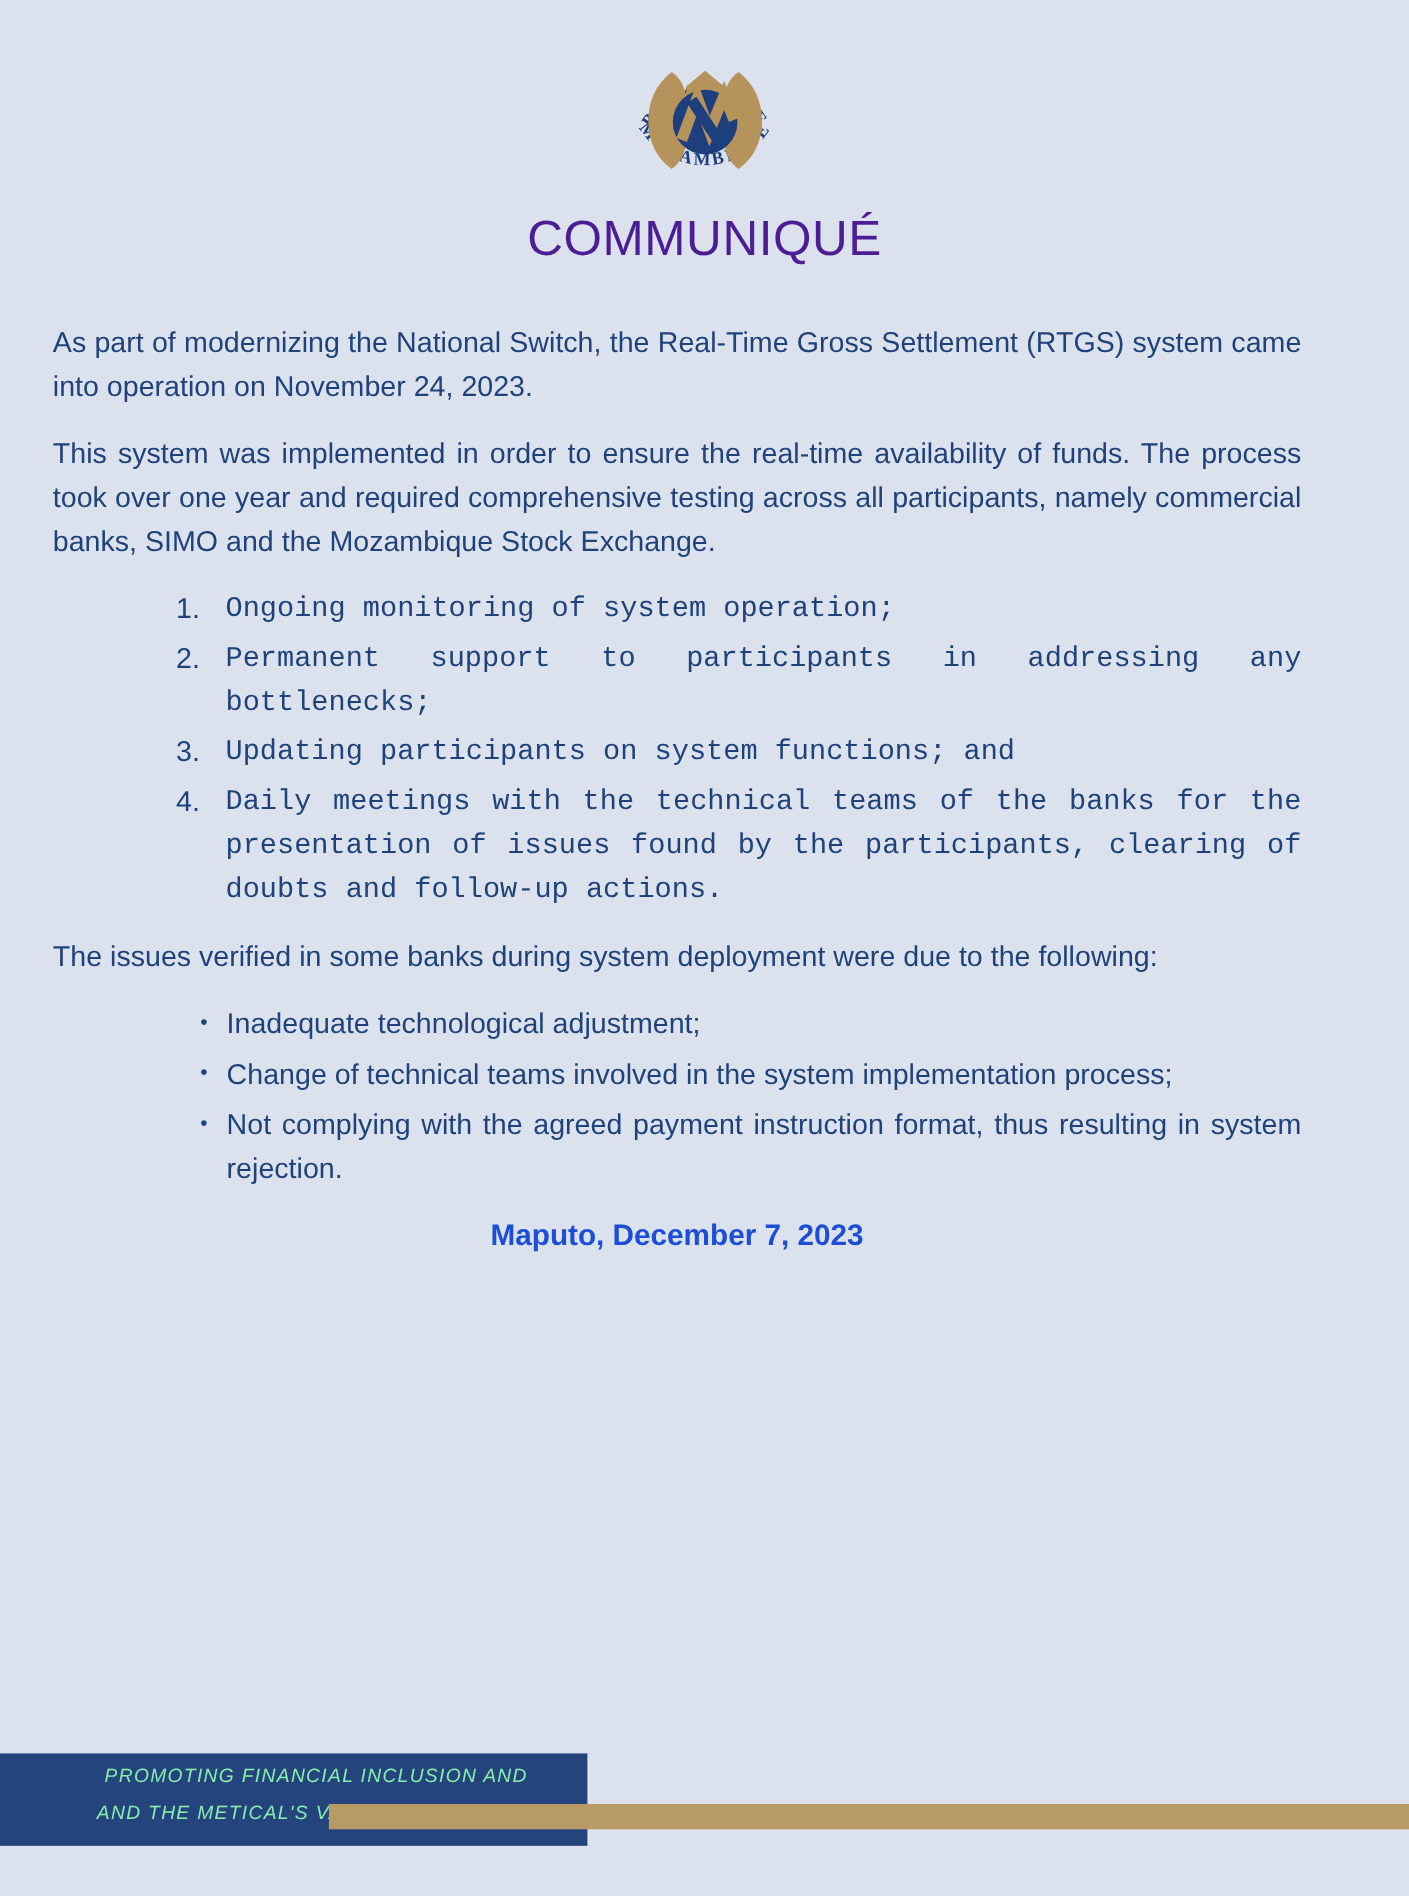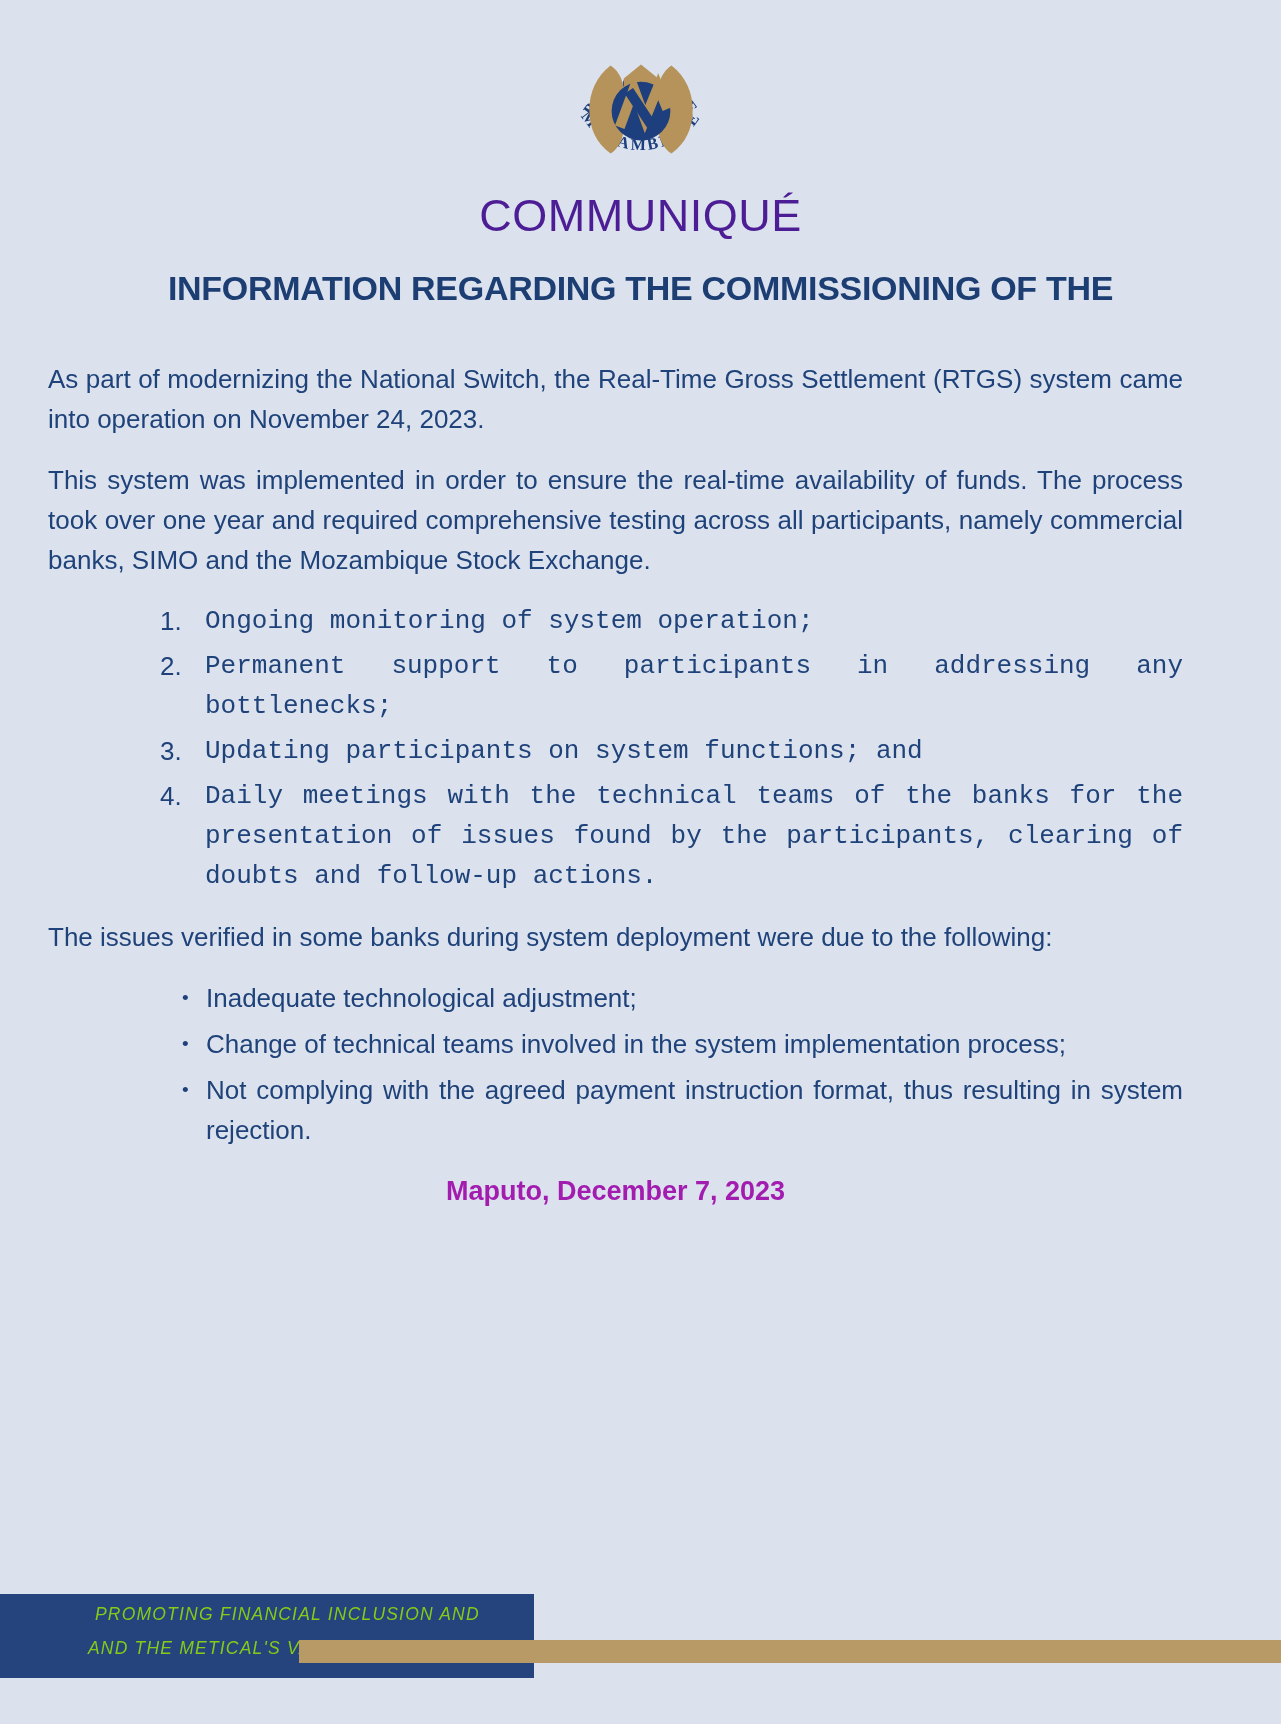--- a/index.html
+++ b/index.html
@@ -54,34 +54,34 @@
   .numtext { flex: 1; text-align: justify; font-family: Liberation Mono, monospace; }
   .bullist { margin: 0 0 21px; padding-left: 134px; }
   .bulrow { display: flex; margin-bottom: 6px; }
   .bullet { flex: none; width: 24px; font-size: 19px; }
   .bultext { flex: 1; text-align: justify; }
   .dateline {
     margin-top: 36px;
     text-align: center;
     font-weight: 700;
     font-size: 27px;
-    color: #a21caf;
+    color: #1d4ed8;
   }
   
   .footer-box {
     position: absolute;
     left: 0;
     top: 1594px;
     width: 534px;
     height: 84px;
     background: #25437d;
   }
   .footer-line {
     position: absolute;
-    color: #84cc16;
+    color: #86efac;
     font-style: italic;
     font-size: 17.5px;
     letter-spacing: 1.2px;
     white-space: nowrap;
   }
   .footer-line1 { left: 95px; top: 10px; }
   .footer-line2 { left: 88px; top: 44px; }
   .footer-goldbar {
     position: absolute;
     left: 299px;
@@ -116,21 +116,20 @@
           <circle cx="75" cy="78" r="29" fill="#1e3f7d"></circle>
           <path d="M54,94 L68,56 L79,86 L92,54 L101,76" fill="none" stroke="#b5935a" stroke-width="10"></path>
           <path d="M63,58 L88,96" fill="none" stroke="#1e3f7d" stroke-width="10"></path>
         </g>
       </svg>
     </div>
 
     <div class="kicker">COMMUNIQUÉ</div>
 
     <h1 class="doc-title">
-      <span>INFORMATION REGARDING THE COMMISSIONING OF THE</span>
     </h1>
   </header>
 
   <main class="content">
 
     <p>As part of modernizing the National Switch, the Real-Time Gross Settlement (RTGS) system came into operation on November 24, 2023.</p>
 
     <p>This system was implemented in order to ensure the real-time availability of funds. The process took over one year and required comprehensive testing across all participants, namely commercial banks, SIMO and the Mozambique Stock Exchange.</p>
 
 

